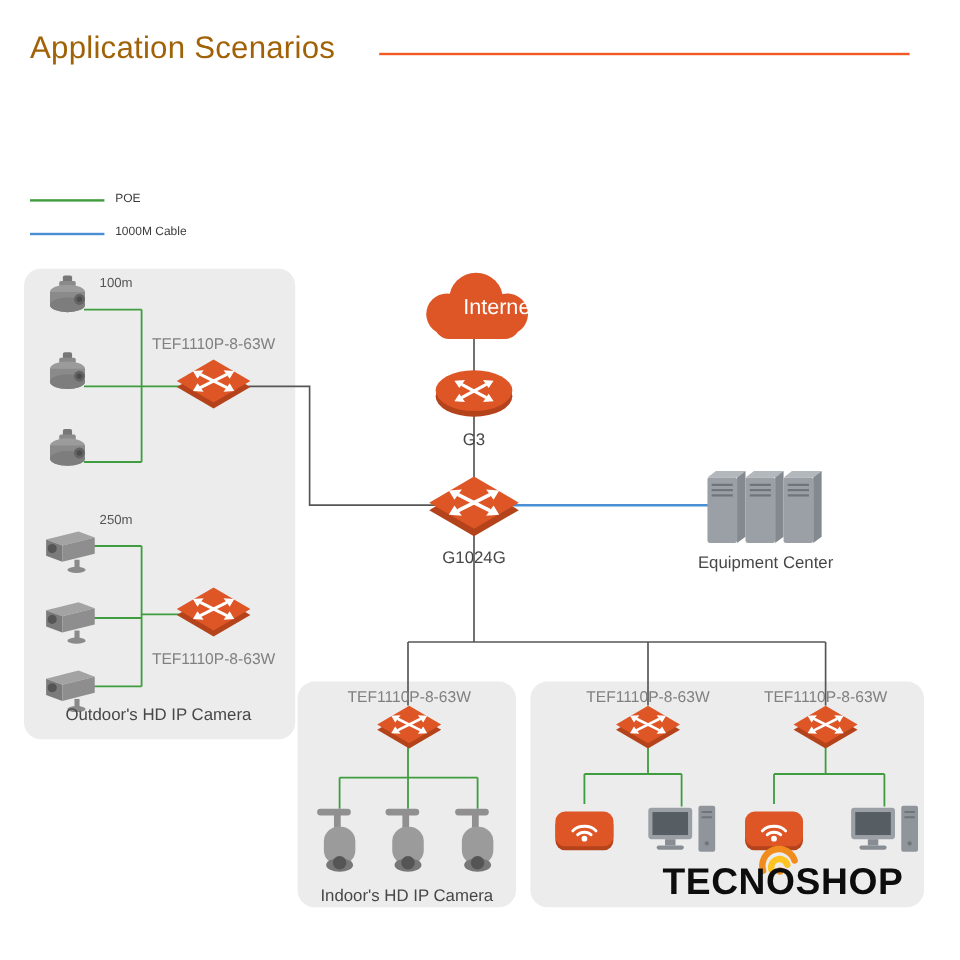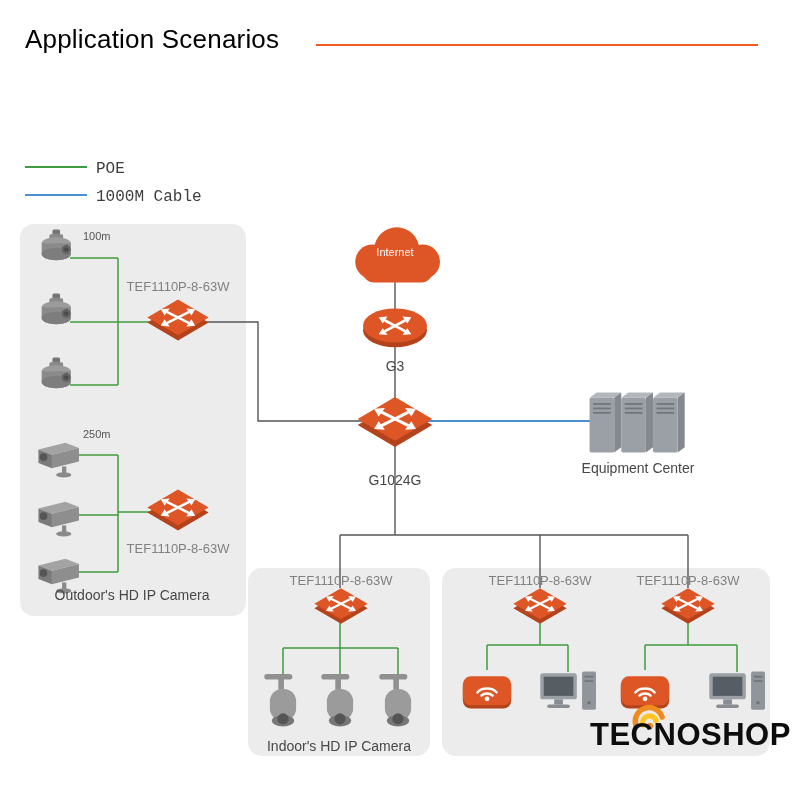--- a/index.html
+++ b/index.html
@@ -2,28 +2,28 @@
 <html><head>
 <meta charset="utf-8">
 <style>
   html,body{margin:0;padding:0;background:#fff;}
   #canvas{position:relative;width:800px;height:800px;background:#ffffff;
           font-family:"Liberation Sans",sans-serif;overflow:hidden;}
   .panel{position:absolute;background:#ececec;border-radius:14px;}
   #wires{position:absolute;left:0;top:0;width:800px;height:800px;}
   .dev{position:absolute;}
   .full{width:100%;height:100%;display:block;}
-  .title{position:absolute;left:25px;top:24px;font-size:26px;color:#000000;letter-spacing:.2px;text-align:right;}
+  .title{position:absolute;left:25px;top:24px;font-size:26px;color:#a16207;letter-spacing:.2px;text-align:right;}
   .title-rule{position:absolute;left:316px;top:44px;width:442px;height:2px;background:#f15a22;}
   .legend-line{position:absolute;width:62px;height:2px;}
-  .legend-lbl{position:absolute;font-size:16px;color:#3c3c3c;font-family:Liberation Mono, monospace;}
+  .legend-lbl{position:absolute;font-size:10px;color:#3c3c3c;}
   .lbl{position:absolute;font-size:13px;color:#808080;text-align:center;line-height:1.2;}
   .cap{position:absolute;font-size:14px;color:#474747;text-align:center;}
   .dist{position:absolute;font-size:11px;color:#555;}
-  .cloud-text{position:absolute;color:#fff;font-size:11px;text-align:center;}
+  .cloud-text{position:absolute;color:#fff;font-size:18px;text-align:right;}
   .watermark{position:absolute;font-size:31px;font-weight:bold;color:#0d0d0d;letter-spacing:.5px;}
 </style>
 </head>
 <body>
 
 <div id="canvas">
 
   <svg width="0" height="0" style="position:absolute" aria-hidden="true">
     <defs>
       <symbol id="sw" viewBox="0 0 100 72">
@@ -238,21 +238,21 @@
       <svg class="full">
         <use href="#router" width="100%" height="100%"></use>
       </svg>
     </div>
   <div class="cap" style="left:375px;top:358px;width:40px">G3</div>
   <div class="dev" style="left:352px;top:394px;width:86px;height:56px">
       <svg class="full">
         <use href="#sw" width="100%" height="100%"></use>
       </svg>
     </div>
-  <div class="cap" style="left:353px;top:472px;width:84px">G1024G</div>
+  <div class="cap" style="left:353px;top:456px;width:84px">G1024G</div>
 
   <div class="dev" style="left:586px;top:382px;width:104px;height:74px">
       <svg class="full">
         <use href="#servers" width="100%" height="100%"></use>
       </svg>
     </div>
   <div class="cap" style="left:565px;top:460px;width:146px">Equipment Center</div>
 
   <div class="lbl" style="left:284px;top:573px;width:114px">TEF1110P-8-63W</div>
   <div class="dev" style="left:312px;top:586px;width:58px;height:40px">
@@ -309,15 +309,15 @@
       <svg class="full">
         <use href="#pc" width="100%" height="100%"></use>
       </svg>
     </div>
 
   <div class="dev" style="left:627px;top:690px;width:46px;height:44px">
       <svg class="full">
         <use href="#logo" width="100%" height="100%"></use>
       </svg>
     </div>
-  <div class="watermark" style="left:590px;top:717px">TECNOSHOP</div>
+  <div class="watermark" style="left:552px;top:717px">TECNOSHOP</div>
 
 </div>
 
 </body></html>

